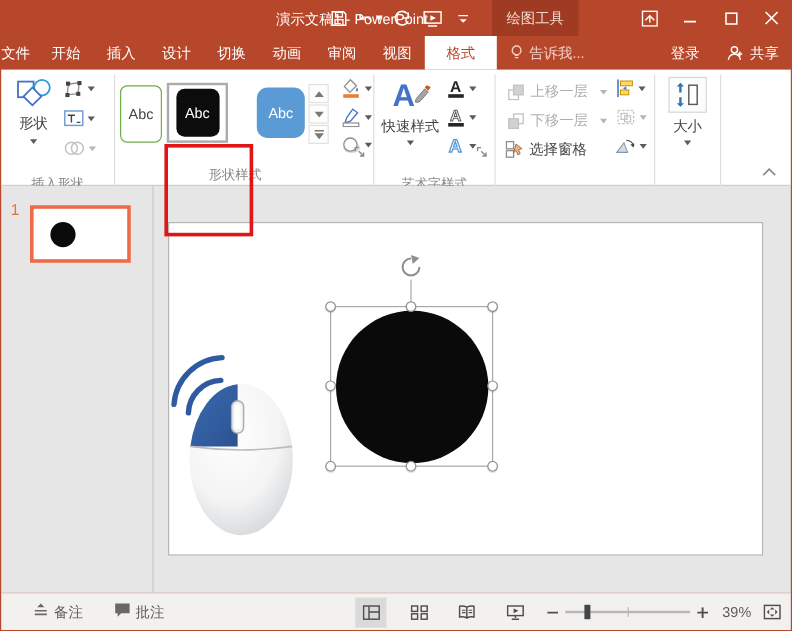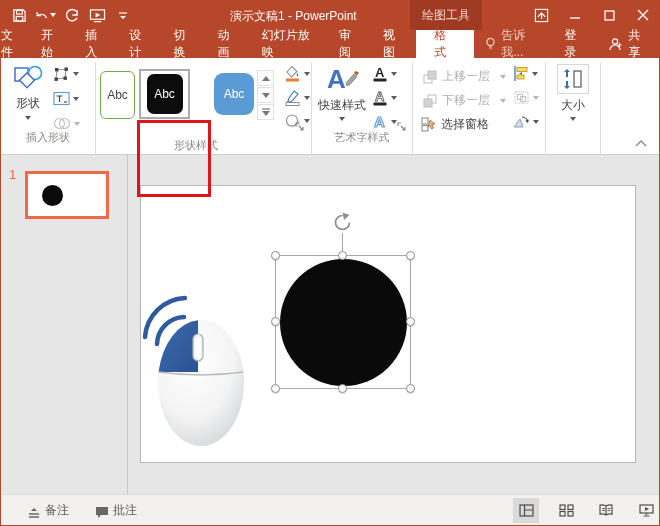--- a/index.html
+++ b/index.html
@@ -1,41 +1,41 @@
 <!DOCTYPE html>
 <html><head>
 <meta charset="utf-8">
 <style>
   * { margin:0; padding:0; box-sizing:border-box; }
   html,body { width:660px; height:526px; }
   body { font-family:"Liberation Sans","DejaVu Sans",sans-serif; font-size:12px; overflow:hidden; }
   .window { position:relative; width:660px; height:526px; background:#b7472a; }
 
   
-  .titlebar { position:absolute; top:0; left:0; right:0; height:30px; display:flex; align-items:center; color:#fff; }
+  .titlebar { position:absolute; top:0; left:0; right:0; height:30px; display:flex; align-items:center; color:#fff;justify-content:center; }
   .qat { display:flex; align-items:center; gap:4px; padding-left:8px; }
   .qat .btn { width:22px; height:22px; display:flex; align-items:center; justify-content:center; }
   .title-text { position:absolute; left:230px; top:8px; font-size:12px; color:#fff; }
   .context-tool { position:absolute; left:410px; top:0; height:30px; padding:0 12px; background:#9e3b22; display:flex; align-items:center; font-size:12px; color:#f6d8cf; }
   .win-ctrls { position:absolute; right:0; top:0; height:30px; display:flex; }
   .win-ctrls .wbtn { width:34px; height:30px; display:flex; align-items:center; justify-content:center; }
   .dd { display:inline-block; width:0; height:0; border-left:3px solid transparent; border-right:3px solid transparent; border-top:4px solid #fff; margin-left:2px; }
 
   
   .tabrow { position:absolute; top:30px; left:0; right:0; height:28px; display:flex; align-items:stretch; color:#fff; font-size:12px; }
   .tab { padding:0 11px; display:flex; align-items:center; cursor:pointer; }
   .tab-file { padding:0 1px; margin-right:6px; }
   .tab-active { background:#ffffff; color:#b7472a; padding:0 18px; }
   .tab-dim { color:#f3cfc4; display:flex; align-items:center; gap:5px; }
   .tabrow .spacer { flex:1; }
 
   
   .ribbon { position:absolute; top:58px; left:1px; right:1px; height:97px; background:#ffffff; border-bottom:1px solid #cfcdcb; }
   .vsep { position:absolute; top:4px; height:146px; width:1px; background:#e0deda; }
-  .grouplabel { position:absolute; top:72px; height:14px; font-size:11px; color:#8a8884; text-align:center; }
+  .grouplabel { position:absolute; top:88px; height:14px; font-size:11px; color:#8a8884; text-align:center; }
   .bigbtn { position:absolute; display:flex; flex-direction:column; align-items:center; justify-content:flex-start; color:#444; font-size:12px; }
   .bigbtn .cap { margin-top:3px; }
   .dd-g { display:inline-block; width:0; height:0; border-left:3px solid transparent; border-right:3px solid transparent; border-top:4px solid #5c5b58; }
   .dd-dis { border-top-color:#b8b6b2; }
   .minirow { position:absolute; display:flex; align-items:center; gap:3px; }
   .launcher { position:absolute; width:12px; height:12px; }
   .swatch { position:absolute; display:flex; align-items:center; justify-content:center; font-size:12px; border-radius:6px; }
   .sw-frame { position:absolute; background:#fff; border:2px solid #ababab; box-shadow:inset 0 0 0 3px #fff; display:flex; align-items:center; justify-content:center; }
   .gal-btn { position:absolute; left:256px; width:17px; height:16px; border:1px solid #e3e1de; background:#fdfdfd; display:flex; align-items:center; justify-content:center; }
   .annotation-box { position:absolute; left:136px; top:62px; width:74px; height:77px; border:3px solid #e01616; z-index:40; pointer-events:none; }
@@ -53,21 +53,21 @@
   .shape-circle { position:absolute; left:279px; top:104px; width:127px; height:127px; border-radius:50%; background:#0a0a0a; }
   .sel-rect { position:absolute; left:274px; top:100px; width:136px; height:134px; border:1px solid #a8a8a8; }
   .handle { position:absolute; width:9px; height:9px; border-radius:50%; background:#fff; border:1px solid #8f8f8f; box-shadow:0 1px 1px rgba(0,0,0,.15); }
   .rot-line { position:absolute; left:341px; top:78px; width:1px; height:23px; background:#a8a8a8; }
   .rot-handle { position:absolute; left:331px; top:57px; width:21px; height:21px; }
   .mouse-art { position:absolute; left:138px; top:136px; width:112px; height:162px; }
 
   
   .statusbar { position:absolute; left:1px; right:1px; bottom:1px; height:31px; background:#f2f1f0; border-top:1px solid #dddcda; display:flex; align-items:center; color:#5e5c59; font-size:12px; }
   .sb-left { margin-left:8px; }
-  .sb-item { display:flex; align-items:flex-end; gap:4px; margin-left:26px; }
+  .sb-item { display:flex; align-items:flex-start; gap:4px; margin-left:26px; }
   .viewbtn { width:26px; height:25px; display:flex; align-items:center; justify-content:center; }
   .viewbtn.active { background:#dadada; }
   .zoomwrap { display:flex; align-items:center; gap:6px; margin-left:14px; }
   .ztrack { position:relative; width:104px; height:2px; background:#b9b7b5; }
   .ztick { position:absolute; left:50%; top:-3px; width:1px; height:8px; background:#b9b7b5; }
   .zthumb { position:absolute; left:15%; top:-5px; width:5px; height:12px; background:#444; }
   .zpct { min-width:30px; text-align:right; }
   svg { display:block; }
 </style>
 </head>
@@ -137,21 +137,20 @@
     </div>
   </div>
 
   <div class="tabrow">
     <div class="tab tab-file">文件</div>
     <div class="tab">开始</div>
     <div class="tab">插入</div>
     <div class="tab">设计</div>
     <div class="tab">切换</div>
     <div class="tab">动画</div>
-    <div class="tab">幻灯片放映</div>
     <div class="tab">审阅</div>
     <div class="tab">视图</div>
     <div class="tab tab-active">格式</div>
     <div class="tab tab-dim">
       <span>
           <svg width="11" height="14" viewBox="0 0 11 14">
             <circle cx="5.5" cy="5" r="3.6" fill="none" stroke="#f3cfc4" stroke-width="1.2"></circle>
             <path d="M4 9 h3 M4 11 h3" stroke="#f3cfc4" stroke-width="1.2"></path>
           </svg>
         </span>
@@ -497,15 +496,38 @@
           <path d="M4 4.5 h3 M4 6.5 h3 M9.5 4.5 h3 M9.5 6.5 h3" stroke="#504e4b" stroke-width="0.9"></path>
         </svg>
       </span>
     <span class="viewbtn" style="margin-left:14px;">
         <svg width="15" height="13" viewBox="0 0 15 13">
           <rect x="1" y="1" width="13" height="8" fill="none" stroke="#504e4b" stroke-width="1.2"></rect>
           <path d="M6 3 l4 2 -4 2 z" fill="#504e4b"></path>
           <path d="M7.5 9 v2 M4.5 12 h6" stroke="#504e4b" stroke-width="1.2"></path>
         </svg>
       </span>
+    <span class="zoomwrap">
+      <span>
+          <svg width="9" height="9" viewBox="0 0 9 9">
+            <path d="M0 4.5 h9" stroke="#504e4b" stroke-width="1.6"></path>
+          </svg>
+        </span>
+      <span class="ztrack">
+          <span class="ztick"></span>
+          <span class="zthumb"></span>
+        </span>
+      <span>
+          <svg width="9" height="9" viewBox="0 0 9 9">
+            <path d="M0 4.5 h9 M4.5 0 v9" stroke="#504e4b" stroke-width="1.6"></path>
+          </svg>
+        </span>
+      <span class="zpct">39%</span>
+      <span style="margin:0 8px 0 4px;">
+          <svg width="15" height="14" viewBox="0 0 15 14">
+            <rect x="1" y="1.5" width="13" height="11" fill="none" stroke="#504e4b" stroke-width="1.2"></rect>
+            <path d="M7.5 3 l2 2 h-4 z M7.5 11 l-2-2 h4 z M3 7 l2-2 v4 z M12 7 l-2 2 v-4 z" fill="#504e4b"></path>
+          </svg>
+        </span>
+    </span>
   </div>
 
 </div>
 
 </body></html>

